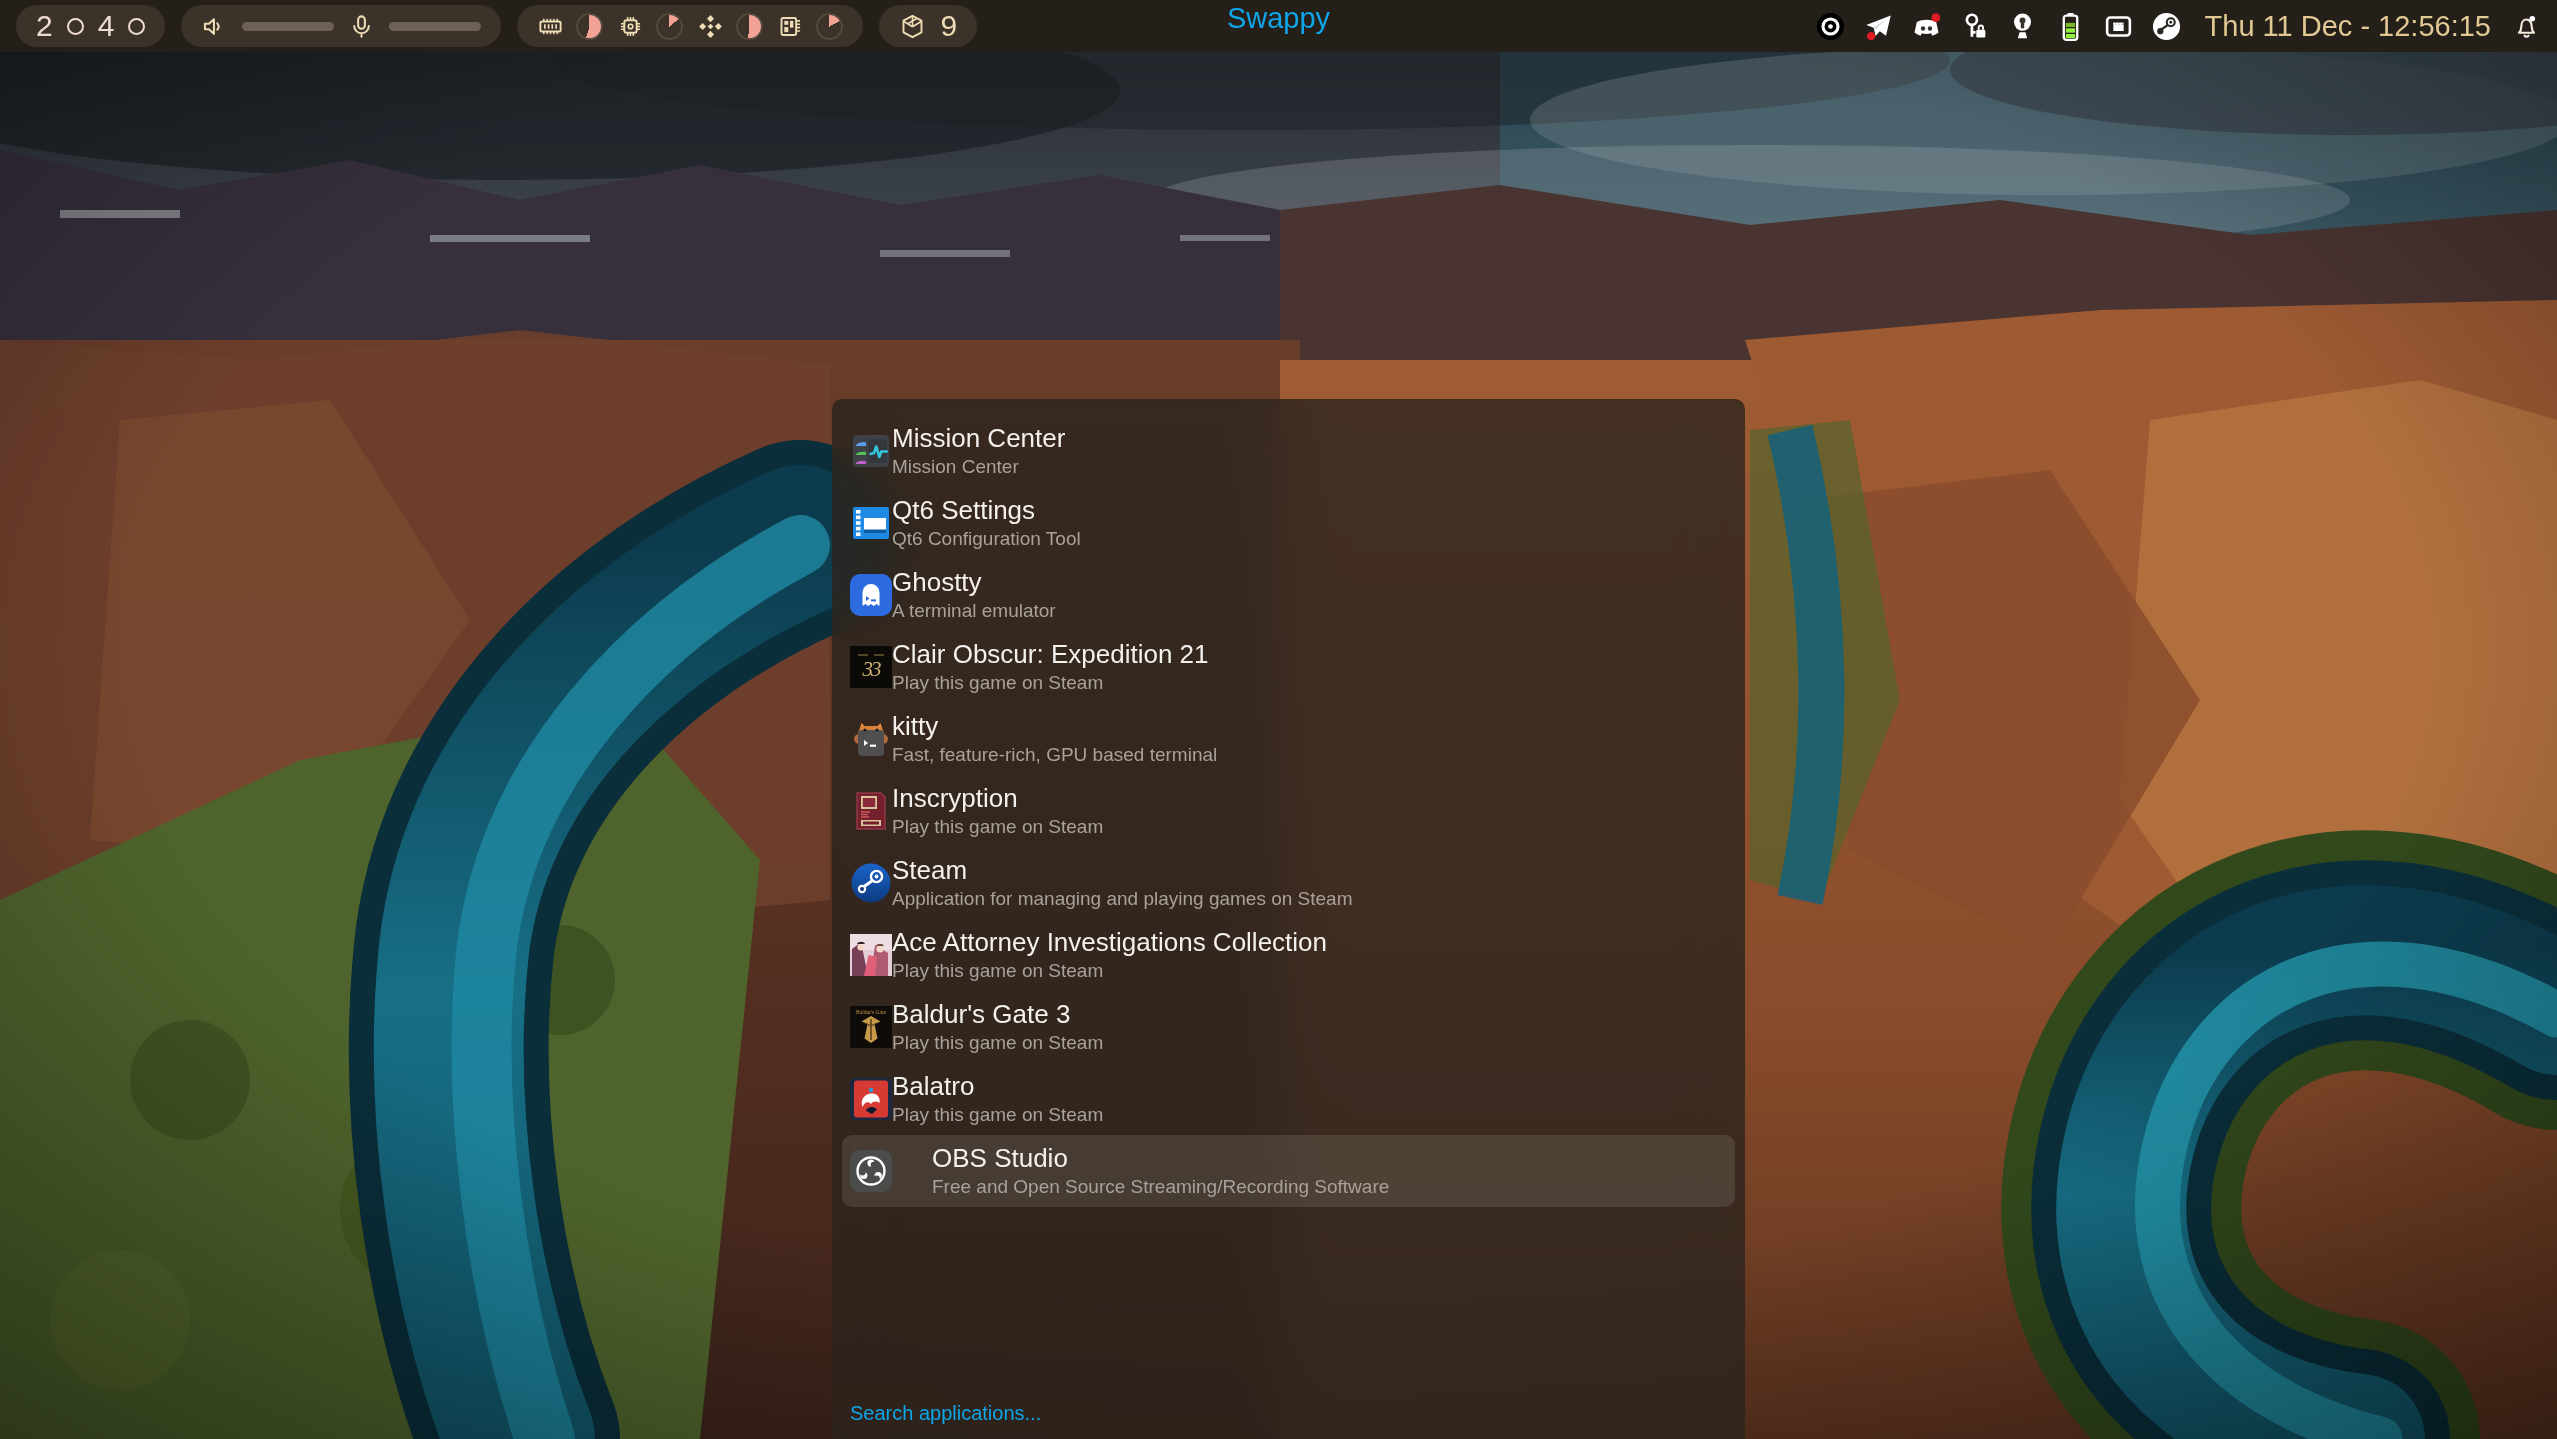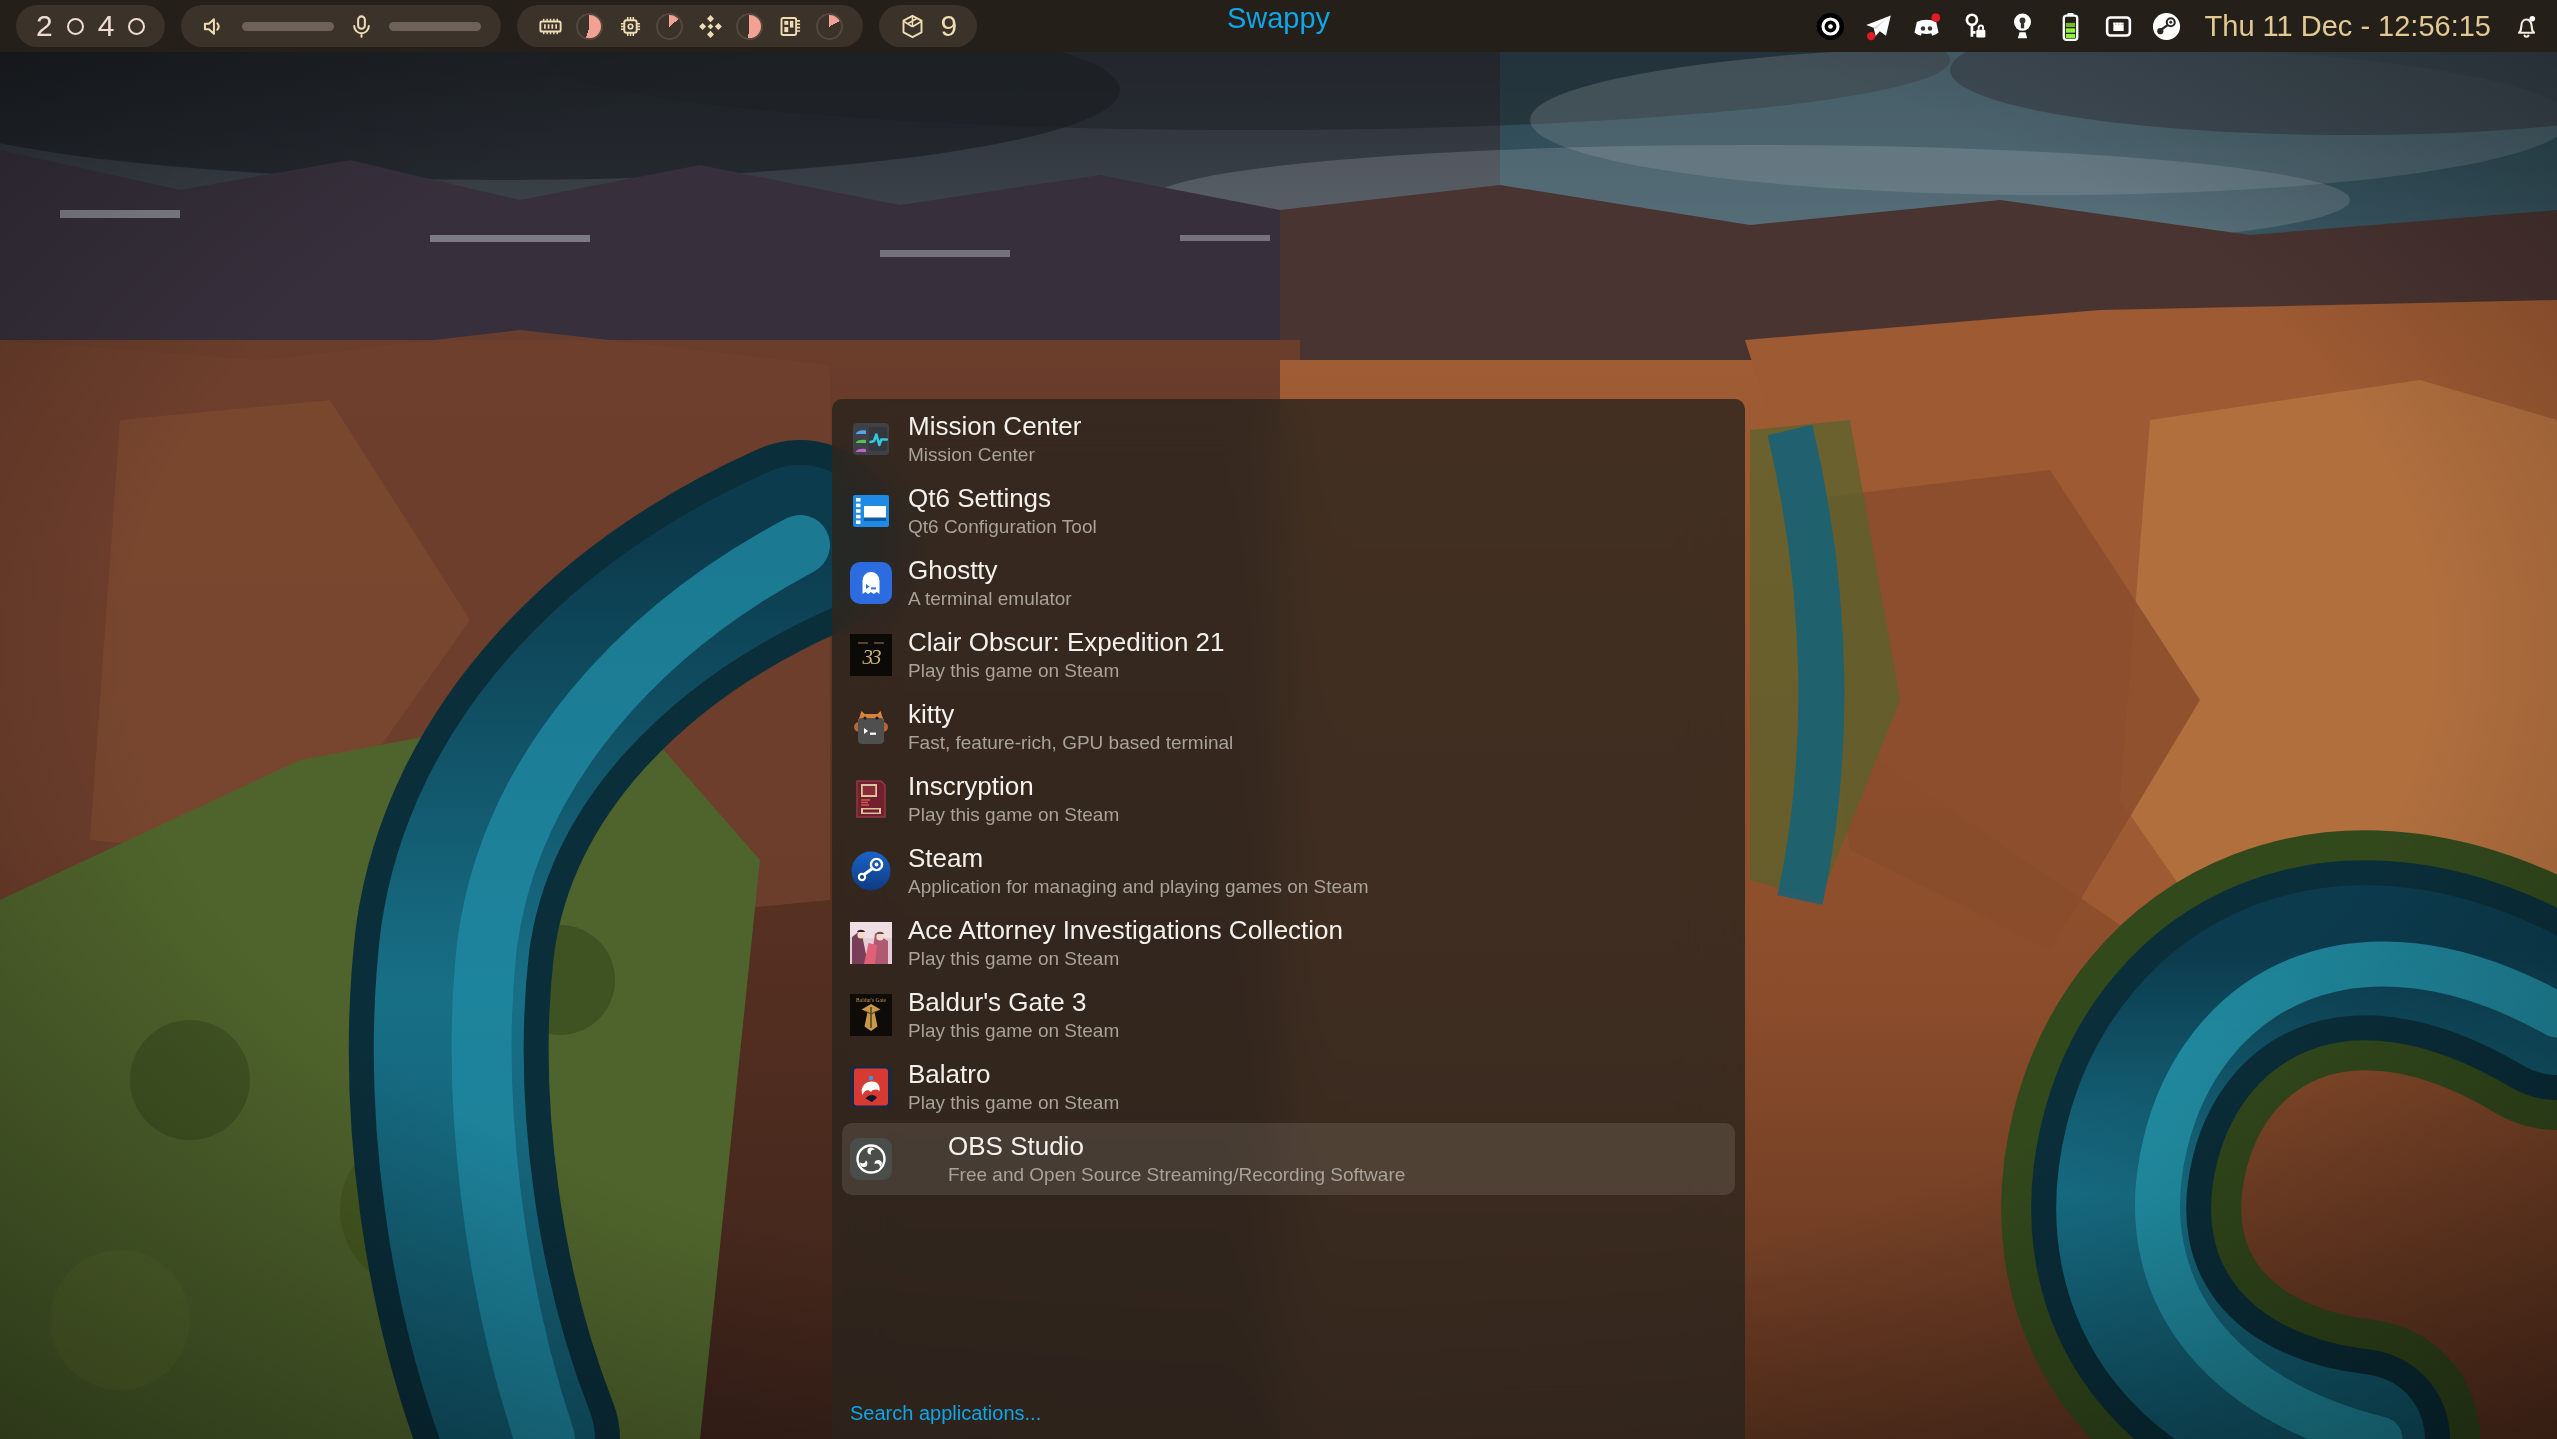--- a/index.html
+++ b/index.html
@@ -37,27 +37,27 @@
   .clock{font-size:29px;color:#e2c893;white-space:nowrap;margin:0 4px 0 6px;text-align:center;}
   .bell svg{width:29px;height:29px;display:block;}
   
   .launcher{
     position:absolute;left:832px;top:399px;width:913px;height:1040px;z-index:5;
     background:rgba(44,36,29,0.80);
     backdrop-filter:blur(26px) saturate(0.9);
     -webkit-backdrop-filter:blur(26px) saturate(0.9);
     border-radius:10px 10px 0 0;box-sizing:border-box;
   }
-  .app-list{padding-top:4px;}
+  .app-list{padding-top:16px;}
   .app-row{
     display:flex;align-items:center;height:72px;margin:0 10px;padding:0 8px;
     border-radius:10px;box-sizing:border-box;
   }
   .app-row.selected{background:rgba(223,214,203,0.13);gap:40px;}
-  .app-icon{width:42px;height:42px;margin-right:16px;flex:none;}
+  .app-icon{width:42px;height:42px;flex:none;}
   .app-icon svg{width:42px;height:42px;display:block;}
   .app-text{min-width:0;display:flex;flex-direction:column;justify-content:center;}
   .app-title{font-size:26px;color:#f4f1ed;line-height:1.25;white-space:nowrap;}
   .app-desc{font-size:19px;color:#a9a29a;line-height:1.3;white-space:nowrap;overflow:hidden;max-width:815px;}
   .search-row{position:absolute;left:18px;right:18px;bottom:14px;}
   .search-text{font-size:20px;color:#0ea5e9;}
 </style>
 </head>
 <body>
 

